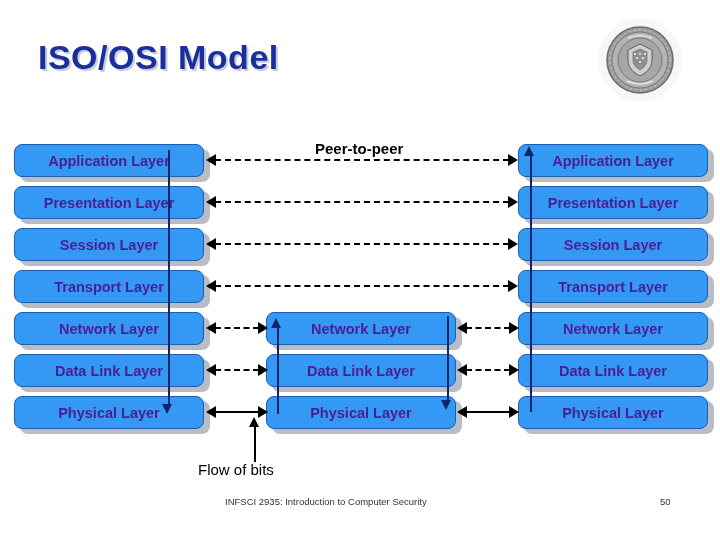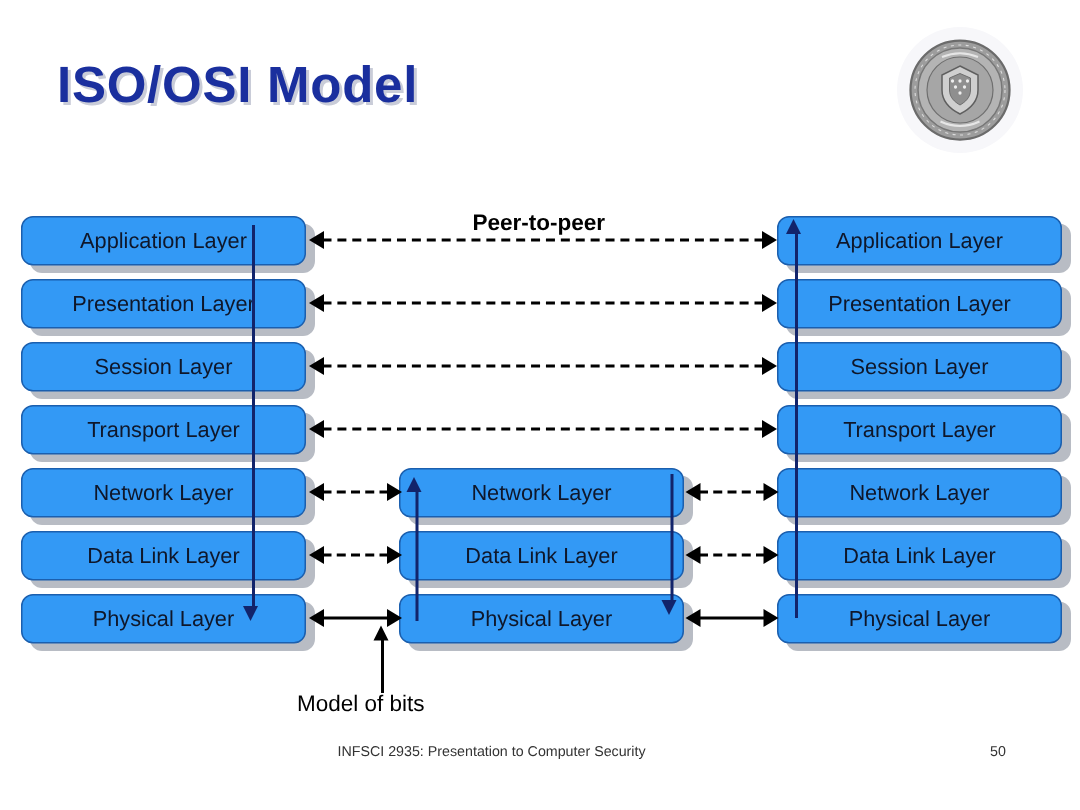--- a/index.html
+++ b/index.html
@@ -32,24 +32,25 @@
 
   
   .layerbox{
     position:absolute;
     height:33px;
     border-radius:8px;
     background:#3399f5;
     border:1px solid #1b5fae;
     box-sizing:border-box;
     display:flex;align-items:center;justify-content:center;
-    color:#0f172a;
+    color:#4c1d95;
     font-size:14.5px;
     white-space:nowrap;
     z-index:3;
+    font-weight:bold;
   }
   .shadow{
     position:absolute;
     height:33px;
     border-radius:8px;
     background:#b8bcc4;
     z-index:2;
   }
   
   .vline{
@@ -269,18 +270,18 @@
   <div class="hconn" style="left:457px; top:406px; width:62px;">
     <div class="hline"></div>
     <div class="harrow left"></div>
     <div class="harrow right"></div>
   </div>
 
   <div class="plainlabel" style="left:315px; top:140px;font-weight:bold;">Peer-to-peer</div>
 
   <div id="flowhead"></div>
   <div id="flowline"></div>
-  <div class="plainlabel" style="left:198px; top:461px;">Model of bits</div>
-
-  <div id="footer-text">INFSCI 2935: Presentation to Computer Security</div>
+  <div class="plainlabel" style="left:198px; top:461px;">Flow of bits</div>
+
+  <div id="footer-text">INFSCI 2935: Introduction to Computer Security</div>
   <div id="footer-page">50</div>
 
 </div>
 
 </body></html>

